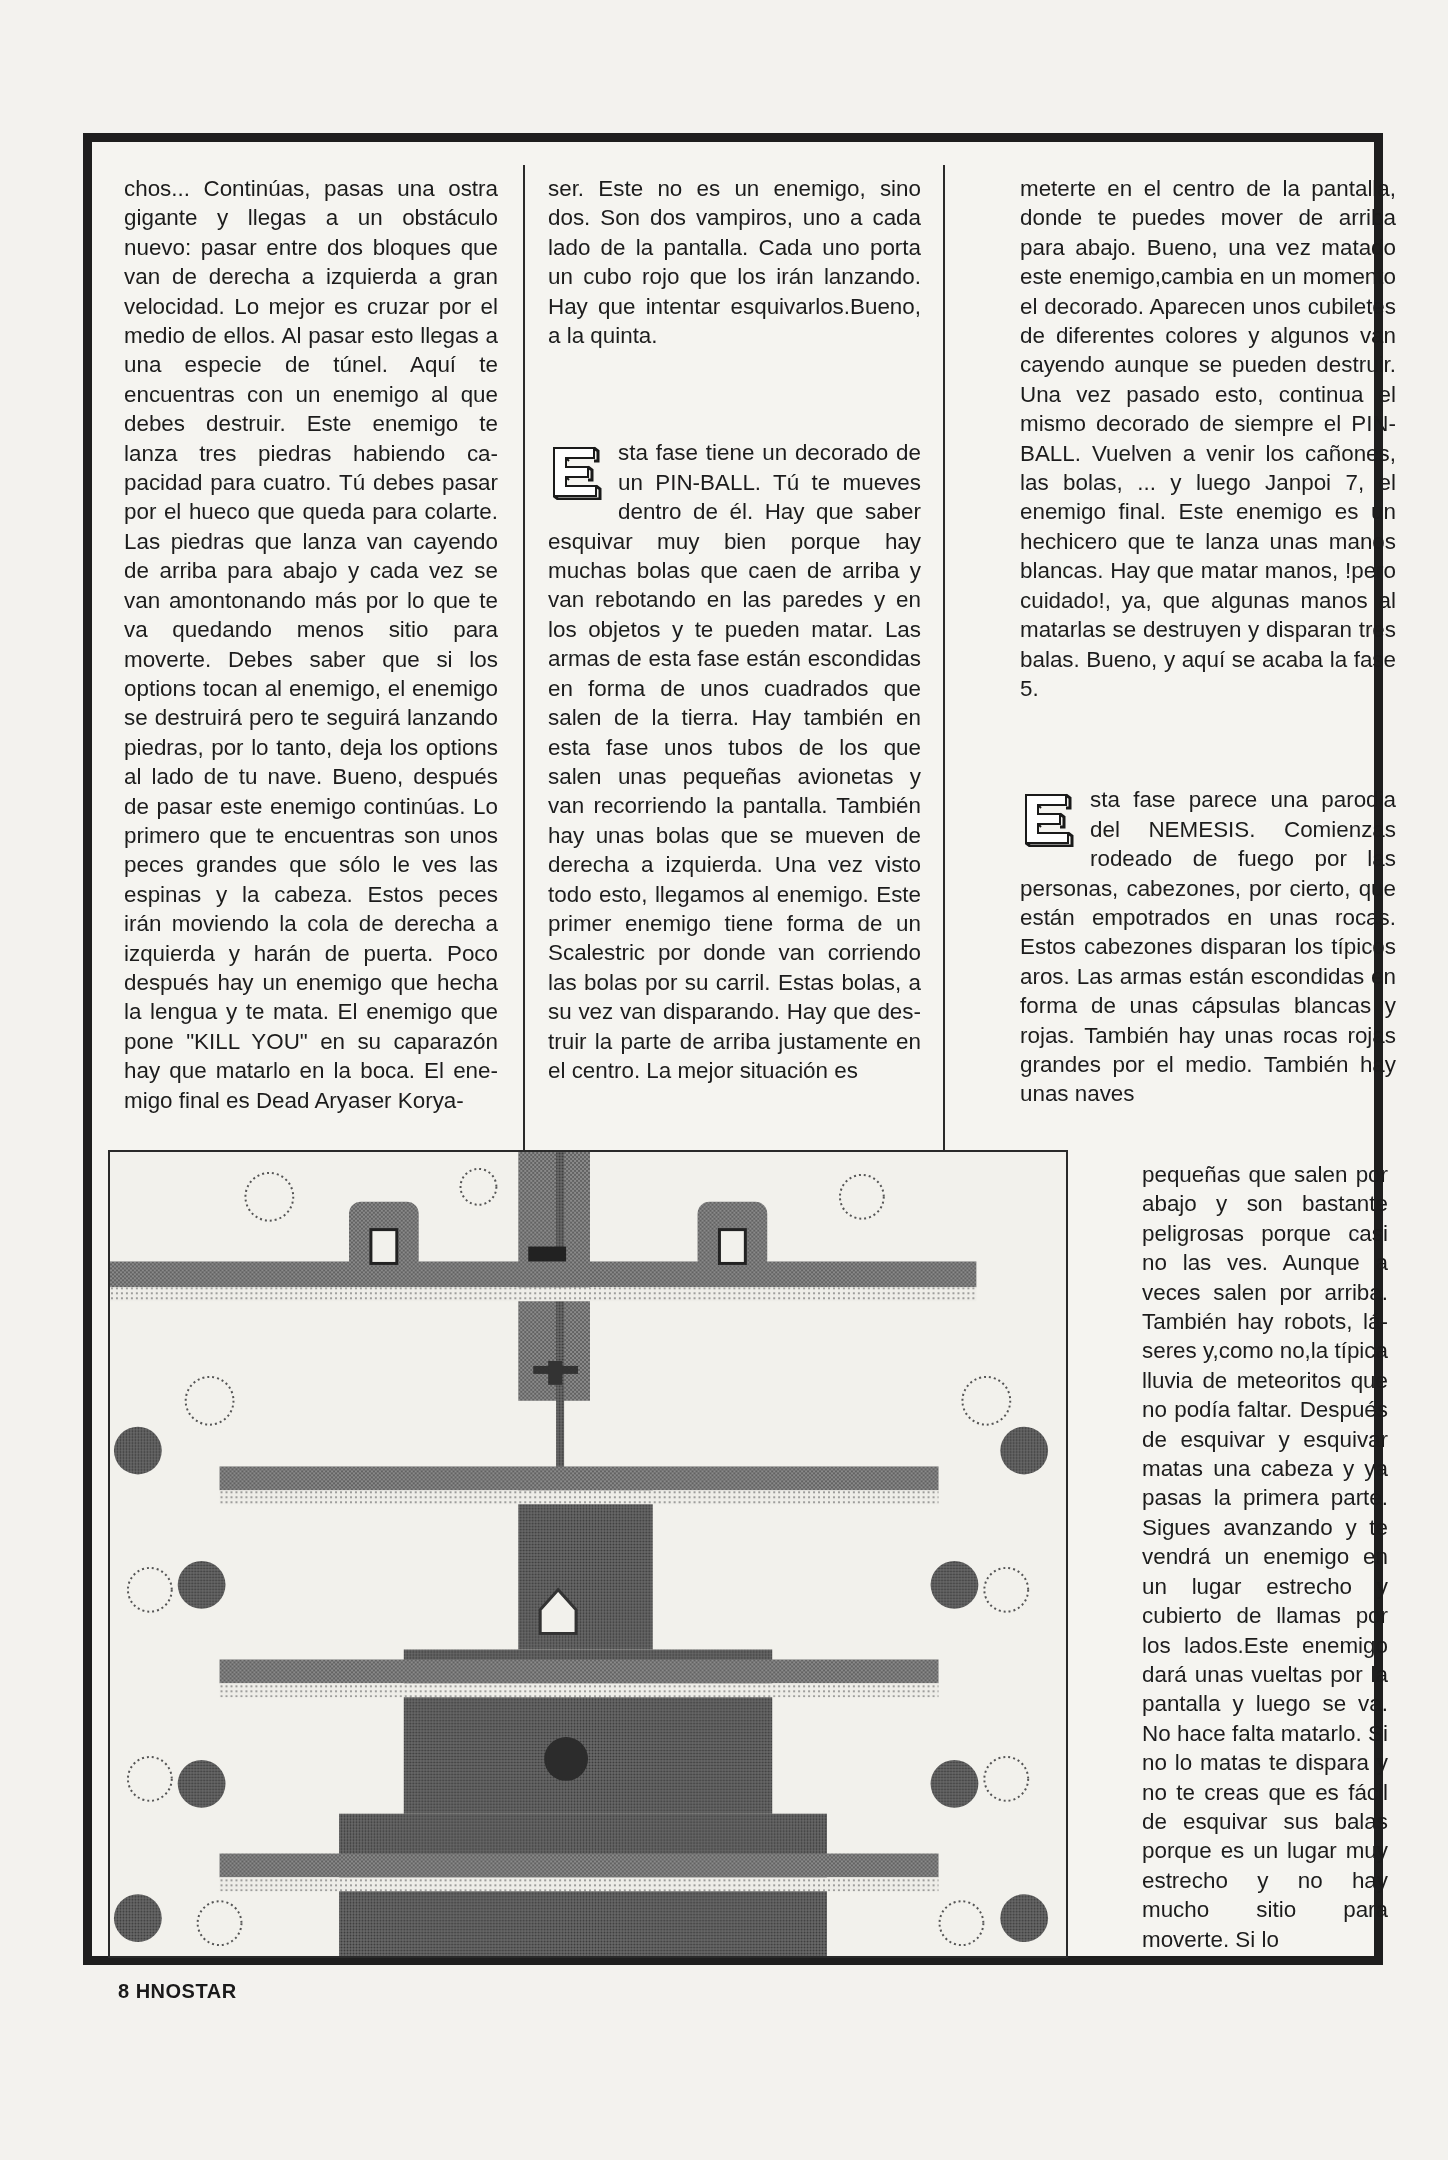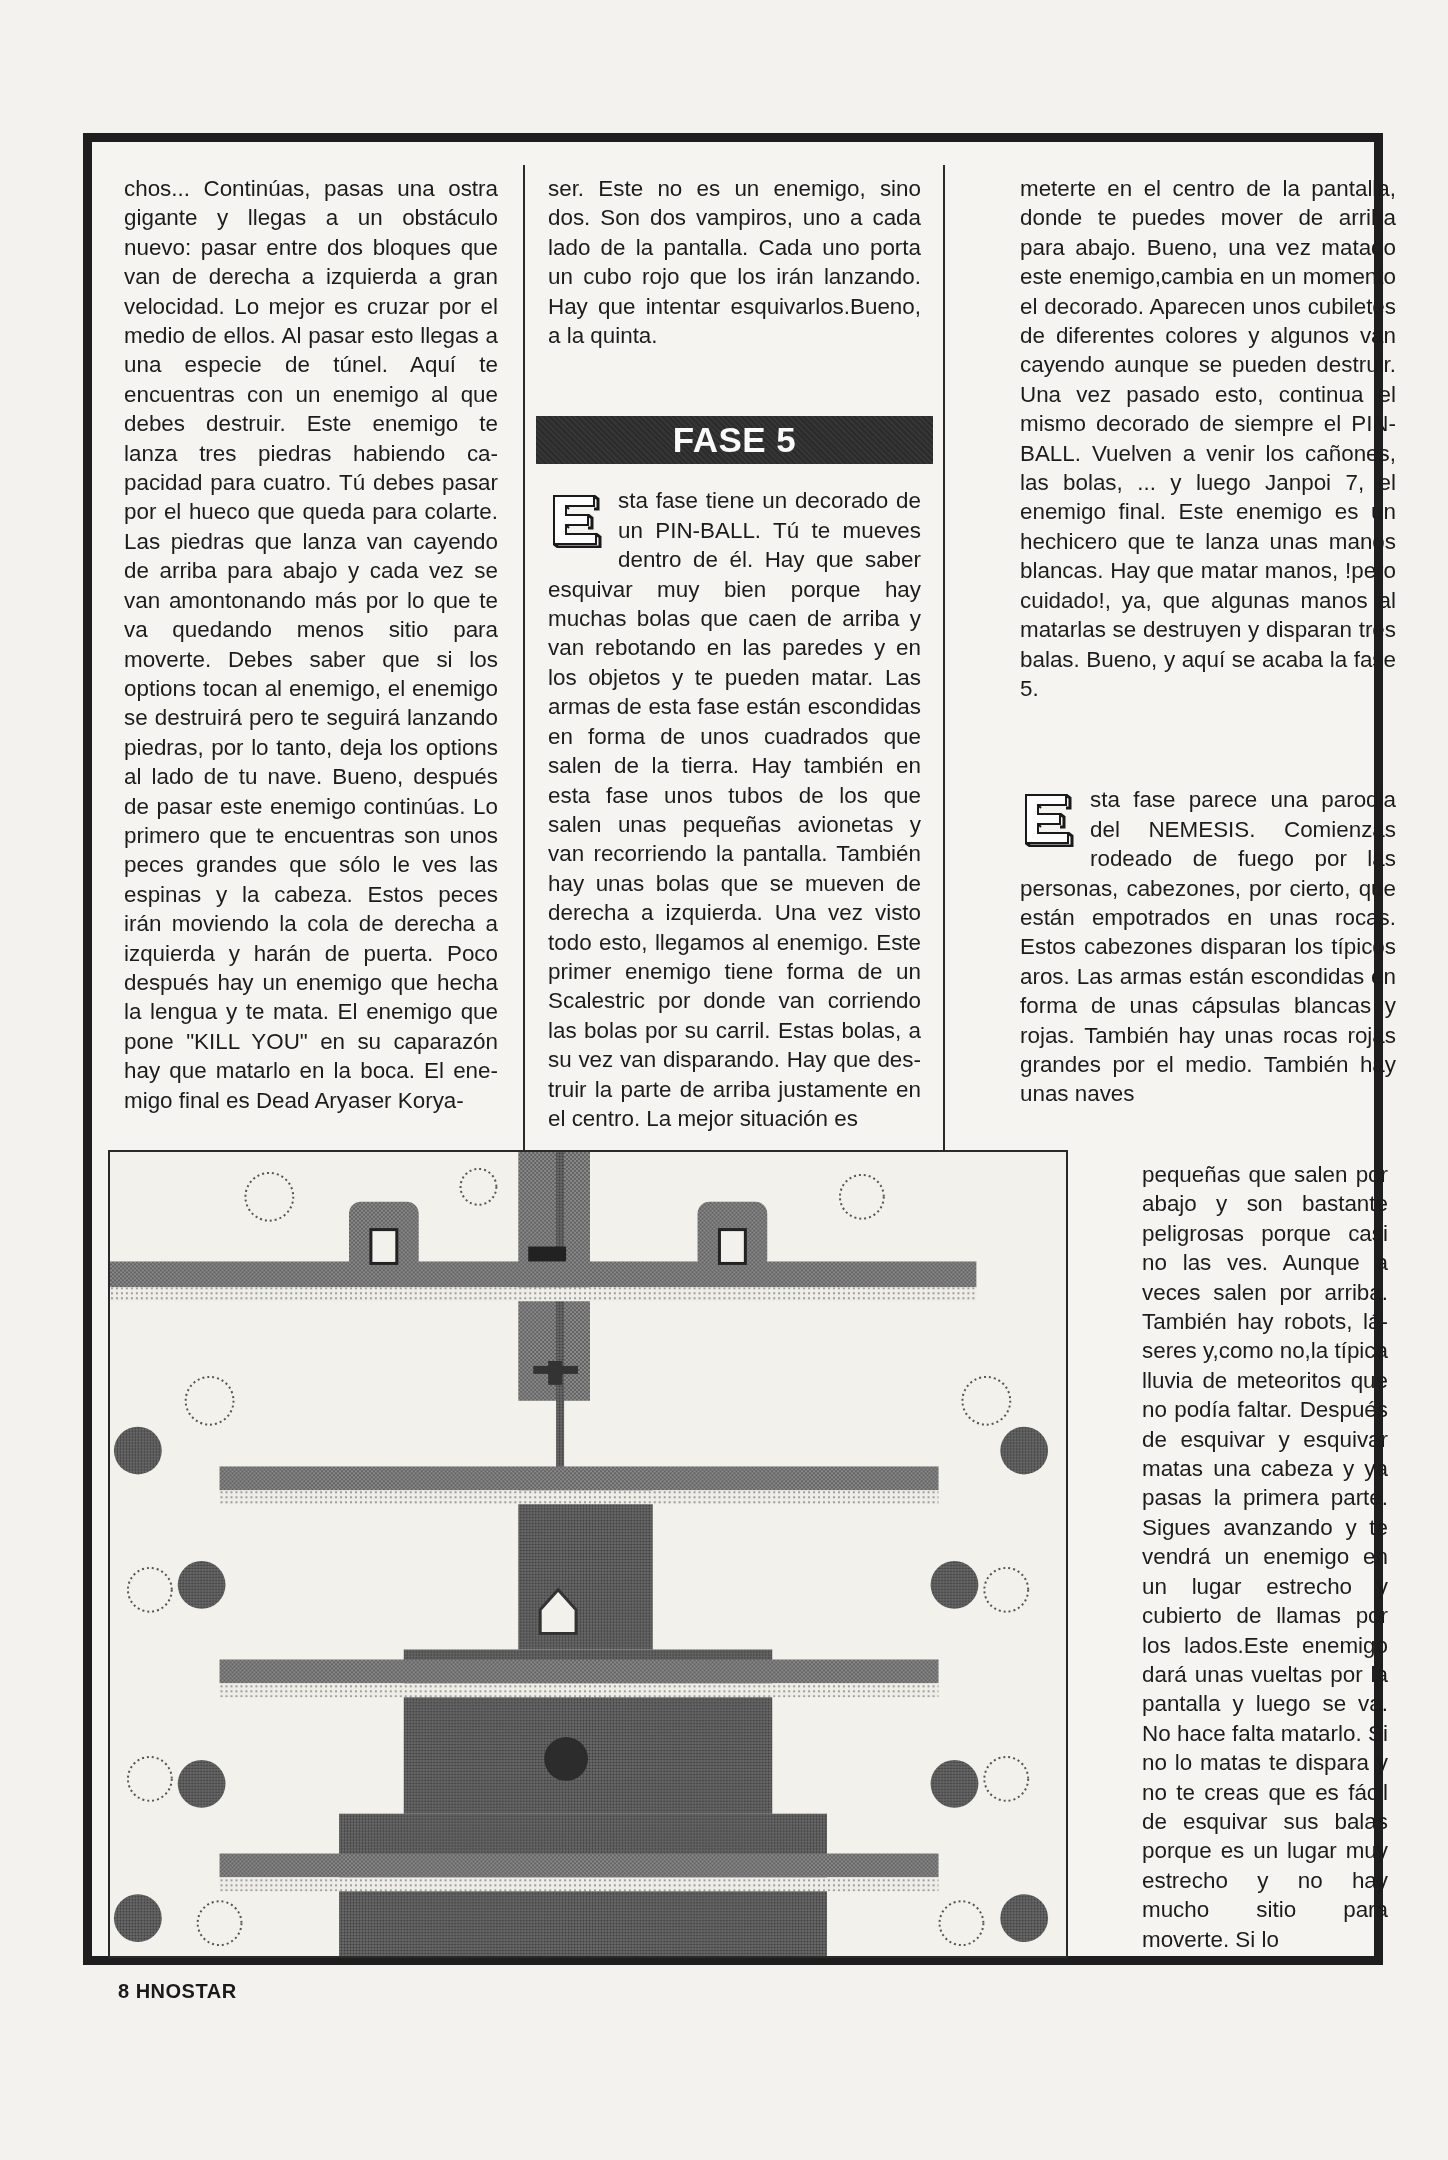--- a/index.html
+++ b/index.html
@@ -53,21 +53,20 @@
 
 <div class="col col-1">
   <p>chos... Continúas, pasas una ostra gigante y llegas a un obstáculo nuevo: pasar entre dos bloques que van de derecha a izquierda a gran velocidad. Lo mejor es cruzar por el medio de ellos. Al pasar esto llegas a una especie de túnel. Aquí te encuentras con un enemigo al que debes destruir. Este enemigo te lanza tres piedras habiendo ca­pacidad para cuatro. Tú debes pa­sar por el hueco que queda para colarte. Las piedras que lanza van cayendo de arriba para abajo y ca­da vez se van amontonando más por lo que te va quedando menos sitio para moverte. Debes saber que si los options tocan al enemi­go, el enemigo se destruirá pero te seguirá lanzando piedras, por lo tanto, deja los options al lado de tu nave. Bueno, después de pasar es­te enemigo continúas. Lo primero que te encuentras son unos peces grandes que sólo le ves las espinas y la cabeza. Estos peces irán mo­viendo la cola de derecha a izquier­da y harán de puerta. Poco des­pués hay un enemigo que hecha la lengua y te mata. El enemigo que pone "KILL YOU" en su caparazón hay que matarlo en la boca. El ene­migo final es Dead Aryaser Korya-</p>
 </div>
 
 <div class="divider div-1"></div>
 
 <div class="col col-2">
   <p>ser. Este no es un enemigo, sino dos. Son dos vampiros, uno a cada lado de la pantalla. Cada uno porta un cubo rojo que los irán lanzando. Hay que intentar esquivarlos.Bue­no, a la quinta.</p>
   <div style="height:54px"></div>
-  <h2 class="section-heading">FASE 5</h2>
   <div style="height:10px"></div>
   <p>
     <span class="dropcap">
       <svg viewBox="0 0 56 56">
         <path d="M6 4 H46 V14 H18 V23 H40 V33 H18 V42 H48 V52 H6 Z" fill="#fff" stroke="#1a1a1a" stroke-width="2"></path>
         <path d="M46 4 L50 7 V17 H46 M40 23 L44 26 V36 H40 M48 42 L52 45 V55 H10 L6 52" fill="none" stroke="#1a1a1a" stroke-width="3"></path>
         <line x1="18" y1="14" x2="21" y2="17" stroke="#1a1a1a" stroke-width="2"></line>
         <line x1="18" y1="33" x2="21" y2="36" stroke="#1a1a1a" stroke-width="2"></line>
       </svg>
     </span>

